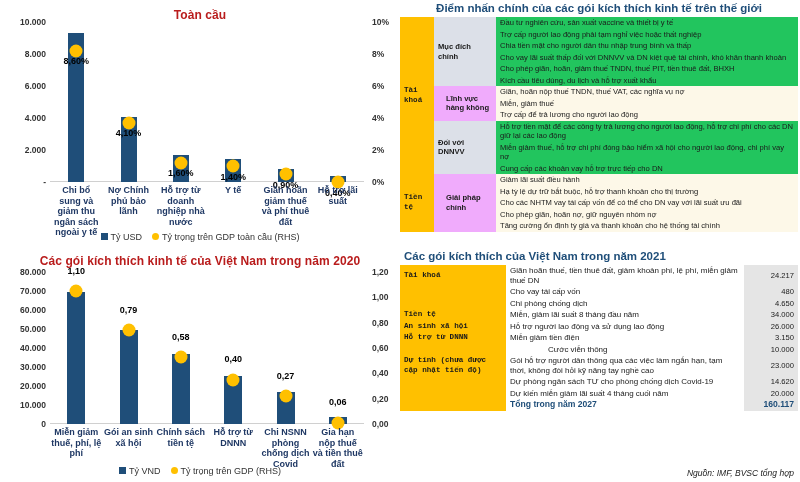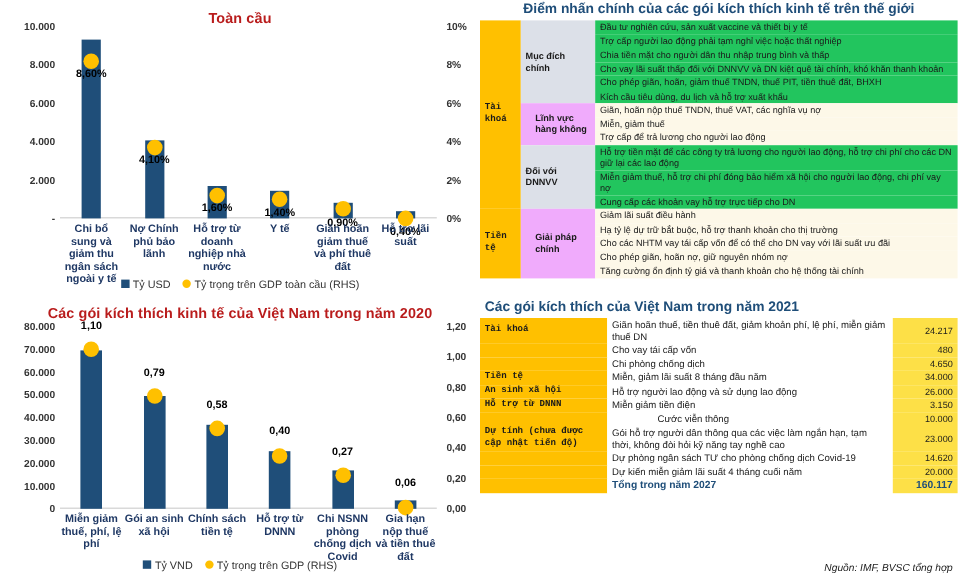--- a/index.html
+++ b/index.html
@@ -72,21 +72,21 @@
   }
   td.sub{
     color:#1f4e79;font-weight:bold;font-size:9px;
     vertical-align:middle;line-height:10.5px;
   }
   td.sub.grey{background:#dce0e8;}
   td.sub.cream{background:#f0abfc;padding-left:12px;}
   td.itm.grey{background:#22c55e;}
   td.itm.cream{background:#fdf8e8;}
   td.itm.white{background:#ffffff;}
-  td.num{text-align:right;font-size:8px;color:#1a1a1a;background:#fde047;
+  td.num{text-align:right;font-size:8px;color:#1a1a1a;background:#e5e5e5;
     padding-right:4px;white-space:nowrap;}
   tr.total td{font-weight:bold;color:#1f4e79;font-size:8.6px;}
   .source{
     position:absolute;font-style:italic;font-size:8.5px;color:#1a1a1a;
     text-align:right;
   }
 </style>
 </head>
 <body>
 

